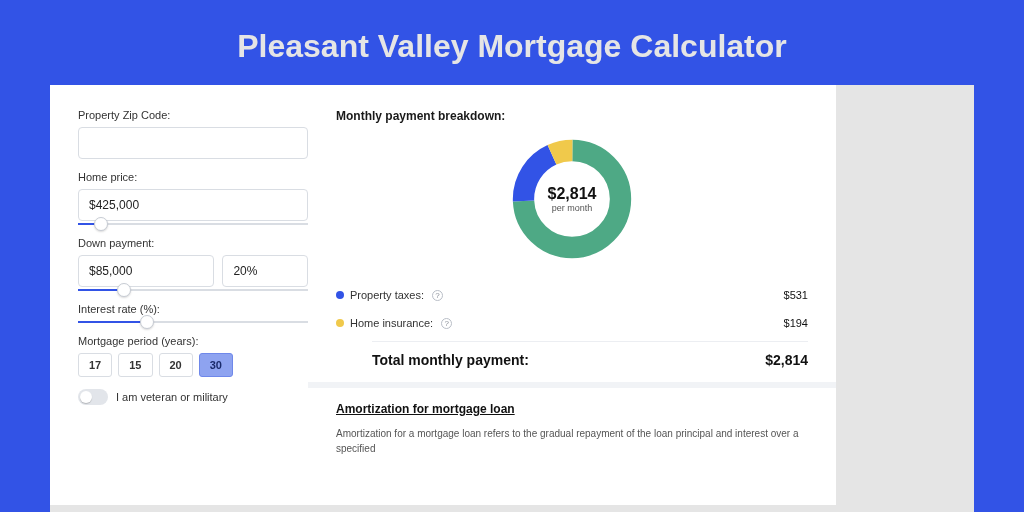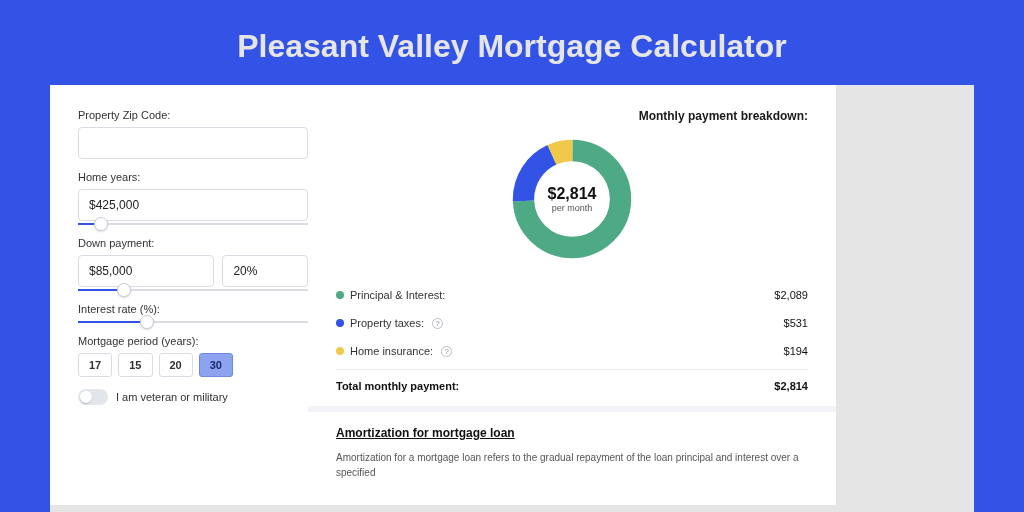--- a/index.html
+++ b/index.html
@@ -110,21 +110,20 @@
     border-radius: 50%;
     box-shadow: 0 1px 1px rgba(0,0,0,.2);
   }
   .toggle-label { font-size: 11px; color: #333; }
 
   .breakdown-title {
     font-size: 12px;
     font-weight: 700;
     color: #1a1a1a;
     margin-bottom: 12px;
-    text-align: right;
   }
 
   .donut-wrap { display: flex; justify-content: center; margin-bottom: 18px; }
   .donut { position: relative; width: 128px; height: 128px; }
   .donut svg { width: 128px; height: 128px; }
   .donut-center {
     position: absolute;
     top: 50%; left: 50%;
     transform: translate(-50%,-50%);
     text-align: center;
@@ -153,23 +152,24 @@
     align-items: center;
     justify-content: center;
     margin-left: 2px;
   }
   .total-row {
     display: flex;
     justify-content: space-between;
     padding: 10px 0 14px;
     border-top: 1px solid #eceef2;
     margin-top: 4px;
-    font-size: 11px;
+    font-size: 14px;
     font-weight: 700;
     color: #111;
+    margin-left: 36px;
   }
 
   .amort-box {
     border-top: 6px solid #f1f3f6;
     margin: 0 -28px;
     padding: 14px 28px 0;
   }
   .amort-title { font-size: 12px; font-weight: 700; color: #111; margin-bottom: 10px; text-decoration: underline; }
   .amort-body { font-size: 10px; color: #555; line-height: 1.5; }
 </style>
@@ -182,21 +182,21 @@
 <div class="card">
 
   <div class="left-col">
 
     <div class="field">
       <label class="field-label">Property Zip Code:</label>
       <input type="text" class="text-input" value="" style="">
     </div>
 
     <div class="field">
-      <label class="field-label">Home years:</label>
+      <label class="field-label">Home price:</label>
       <input type="text" class="text-input" value="$425,000" style="">
       <div class="slider-track">
         <div class="slider-fill" style="width:10%"></div>
         <div class="slider-handle" style="left:10%"></div>
       </div>
     </div>
 
     <div class="field">
       <label class="field-label">Down payment:</label>
       <div class="input-row">
@@ -248,27 +248,20 @@
               <circle cx="21" cy="21" r="15.915" fill="transparent" stroke="#f0c94b" stroke-width="7" stroke-dasharray="6.89410092395167 93.10589907604833" stroke-dashoffset="-68.10589907604833"></circle>
             </svg>
         <div class="donut-center">
           <div class="donut-amount">$2,814</div>
           <div class="donut-sub">per month</div>
         </div>
       </div>
     </div>
 
     <div id="legend">
-          <div class="legend-row">
-            <div class="legend-left">
-              <span class="legend-dot" style="background: rgb(78, 169, 133);"></span>
-              <span>Principal &amp; Interest:</span>
-            </div>
-            <span class="legend-value">$2,089</span>
-          </div>
           <div class="legend-row">
             <div class="legend-left">
               <span class="legend-dot" style="background: rgb(50, 83, 230);"></span>
               <span>Property taxes:</span>
               <span class="info-icon">?</span>
             </div>
             <span class="legend-value">$531</span>
           </div>
           <div class="legend-row">
             <div class="legend-left">

